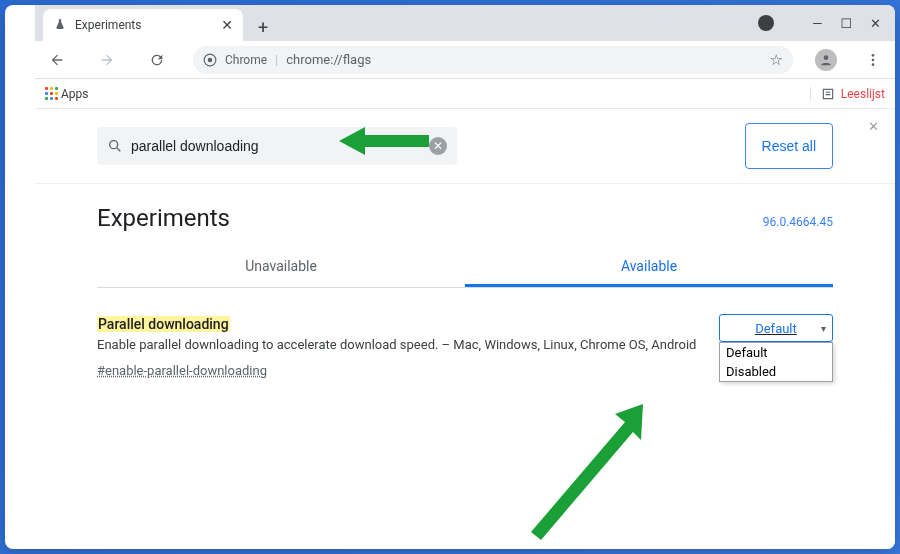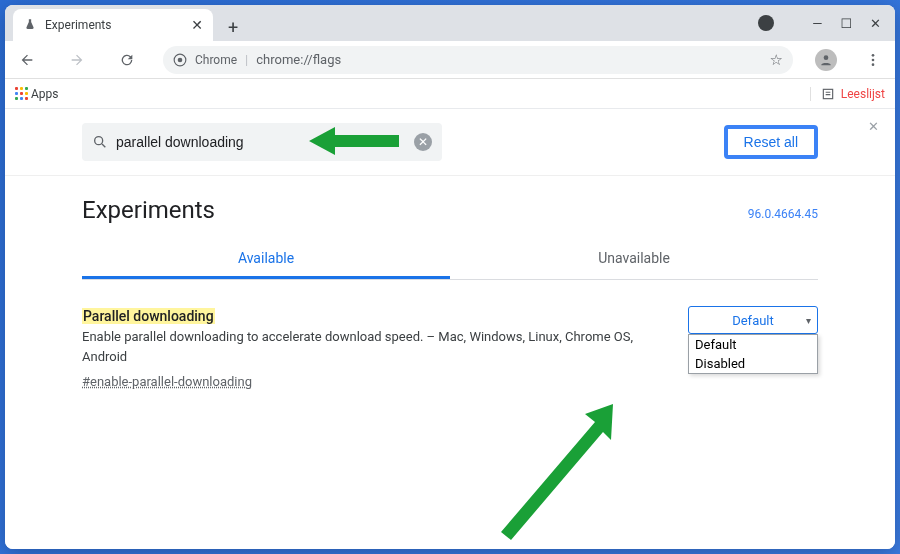--- a/index.html
+++ b/index.html
@@ -6,21 +6,21 @@
   body {
     font-family: "Segoe UI", Roboto, Arial, sans-serif;
     background: linear-gradient(135deg, #2b6cd4 0%, #3a7ae0 100%);
     width: 900px; height: 554px; overflow: hidden; font-size: 13px;
     color: #202124;
   }
   .browser-window {
     position: absolute; top: 5px; left: 5px; right: 5px; bottom: 5px;
     background: #fff; border-radius: 8px; overflow: hidden;
     box-shadow: 0 4px 20px rgba(0,0,0,.25);
-    display: flex; flex-direction: column;
+    display: flex; flex-direction: column; padding-left: 30px;
   }
   
   .tabstrip {
     height: 36px; background: #dee1e6; display: flex; align-items: flex-end;
     padding-left: 8px; position: relative;
   }
   .tab {
     height: 32px; background: #fff; border-radius: 8px 8px 0 0; width: 200px;
     display: flex; align-items: center; padding: 0 10px; gap: 8px;
     font-size: 12px; color: #3c4043;
@@ -73,34 +73,34 @@
   .exp-close { position:absolute; right:16px; top:10px; color:#9aa0a6; font-size:13px;}
   .flag-search {
     height: 38px; flex: 0 0 360px; background: #f1f3f4; border-radius: 4px;
     display: flex; align-items: center; padding: 0 10px; gap: 8px;
   }
   .flag-search input {
     flex: 1; border: none; outline: none; background: transparent; font-size: 14px; color: #202124;
   }
   .flag-search .clear { width: 18px; height:18px; border-radius:50%; background:#9aa0a6; color:#fff; display:flex;align-items:center;justify-content:center; font-size:12px;}
   .reset-btn {
-    margin-left: auto; height: 34px; padding: 0 16px; border:4px solid #3b82f6; border-radius:4px;
+    margin-left: auto; height: 46px; padding: 0 16px; border:1px solid #3b82f6; border-radius:4px;
     background:#fff; color:#1a73e8; font-size:14px; font-weight:500; cursor:pointer;
   }
   .heading-row { display:flex; align-items:baseline; padding: 20px 0 8px; }
   h1 { font-size: 24px; font-weight: 400; color:#202124; }
   .version { margin-left:auto; font-size:12px; color:#3b82f6;}
   .tabs { display:flex; border-bottom:1px solid #dadce0; margin-top:8px;}
   .tab-item { flex:1; text-align:center; padding:10px 0; font-size:14px; color:#5f6368; cursor:pointer; border-bottom: 2px solid transparent;}
   .tab-item.active { color:#1a73e8; border-bottom:3px solid #1a73e8;}
   .flag-item { display:flex; padding: 26px 0; gap: 20px; align-items:flex-start;}
   .flag-text { flex:1; font-size:13px; line-height:1.5; color:#3c4043;}
   .flag-title { background:#fff59d; color:#202124; font-size:14px; font-weight:500; padding:0 1px;}
   .flag-anchor { color:#5f6368; text-decoration: underline dotted; font-size:13px; display:inline-block; margin-top:6px;}
-  .select-wrap { width: 130px; position:relative;}
+  .select-wrap { width: 114px; position:relative;text-decoration:underline;}
   .select-box {
     height:28px; border:1px solid #1a73e8; border-radius:3px; display:flex; align-items:center;
     justify-content:center; color:#1a73e8; font-size:13px; position:relative; background:#fff; cursor:pointer;
   }
   .select-box .chev { position:absolute; right:6px; font-size:10px; color:#5f6368;}
   .dropdown {
     position:absolute; top:28px; left:0; right:0; background:#fff; border:1px solid #9aa0a6;
     box-shadow: 2px 2px 4px rgba(0,0,0,.15); font-size:13px; z-index:5;
   }
   .dropdown div { padding:2px 6px; color:#000; cursor:pointer;}
@@ -216,22 +216,22 @@
       </div>
     </div>
 
     <div class="page-inner">
       <div class="heading-row">
         <h1>Experiments</h1>
         <span class="version">96.0.4664.45</span>
       </div>
 
       <div class="tabs">
+        <div class="tab-item">Unavailable</div>
         <div class="tab-item active">Available</div>
-        <div class="tab-item">Unavailable</div>
       </div>
 
       <div class="flag-item">
         <div class="flag-text">
           <span class="flag-title">Parallel downloading</span><br>
           <span>Enable parallel downloading to accelerate download speed. – Mac, Windows, Linux, Chrome OS, Android</span><br>
           <a class="flag-anchor">#enable-parallel-downloading</a>
         </div>
         <div class="select-wrap">
           <div class="select-box">

